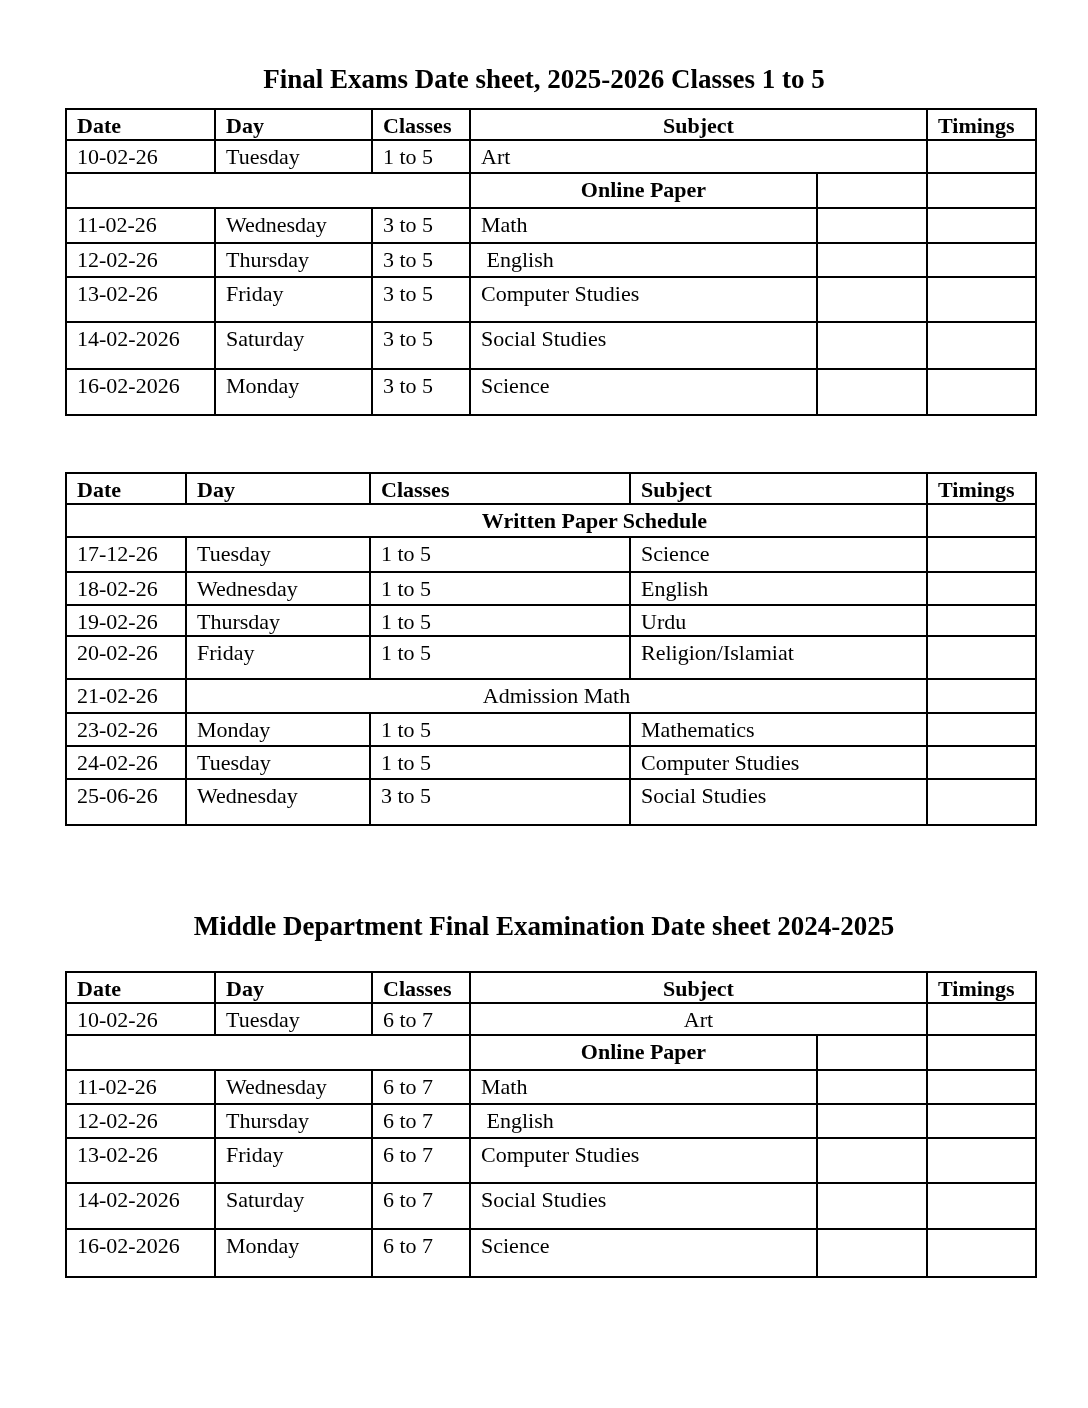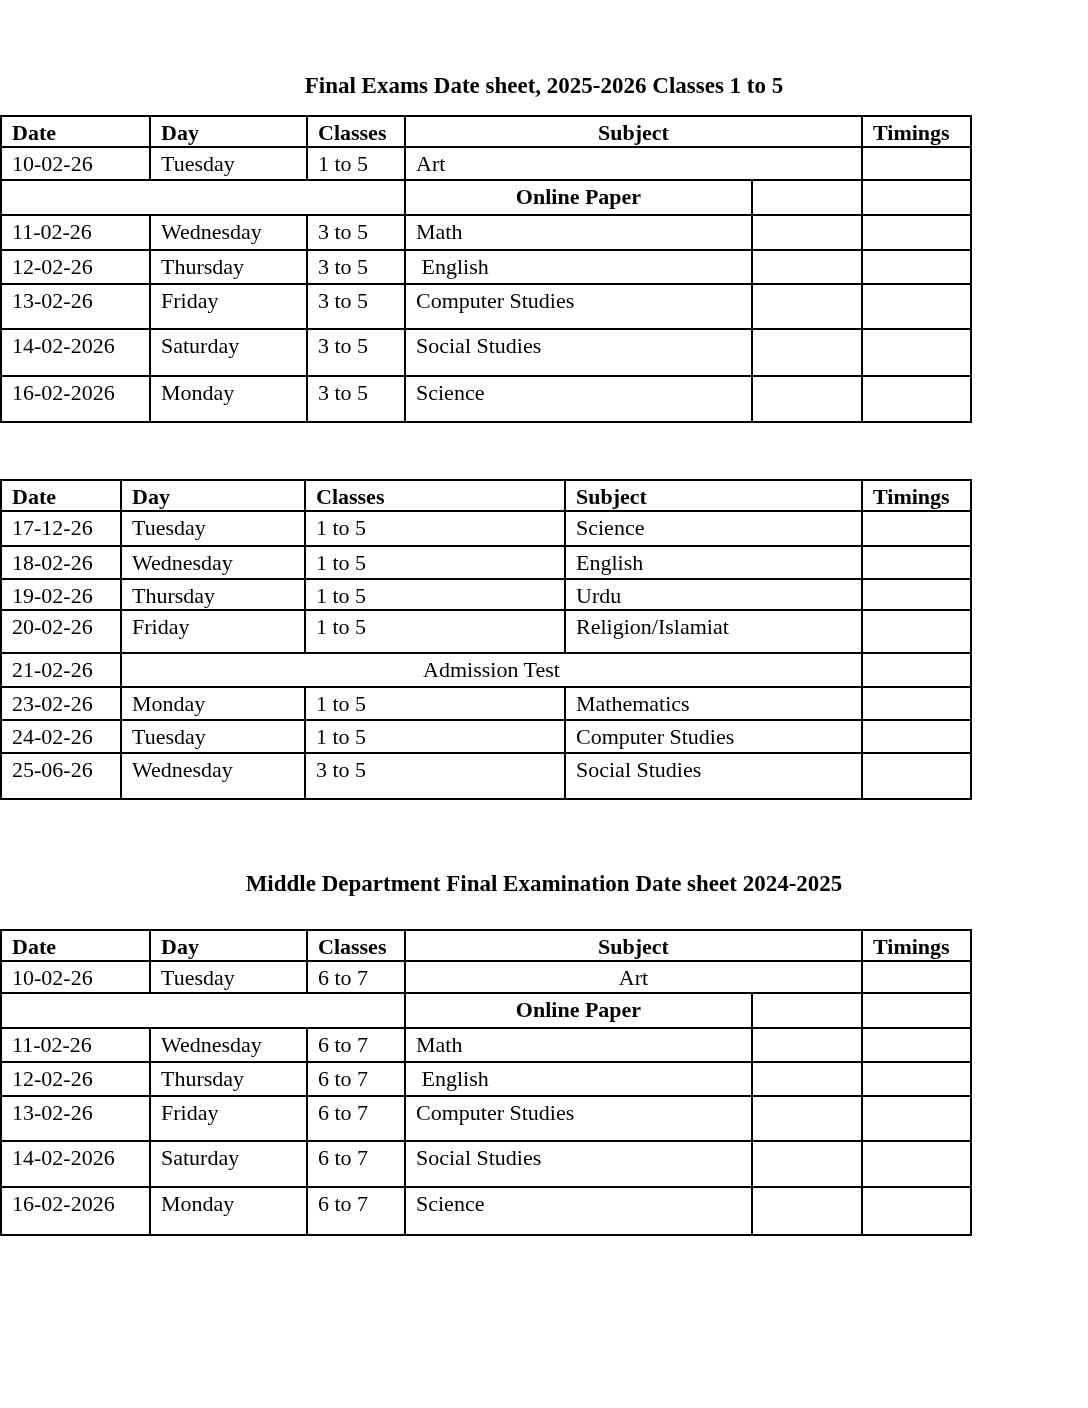--- a/index.html
+++ b/index.html
@@ -6,32 +6,33 @@
   .page {
     position: relative;
     width: 1088px;
     height: 1408px;
     background: #ffffff;
     color: #000000;
     font-family: "Liberation Serif", "DejaVu Serif", serif;
     overflow: hidden;
   }
   h1.doc-title {
-    margin: 7px;
-    font-size: 23px;
+    margin: 0;
+    font-size: 27px;
     line-height: 36px;
     font-weight: bold;
     text-align: center;
     color: #000000;
   }
   .title-1 { padding-top: 61px; }
-  .title-2 { padding-top: 59px; font-family: Liberation Serif, serif; }
+  .title-2 { padding-top: 82px; font-family: Liberation Serif, serif; }
   table.sheet {
     border-collapse: collapse;
     table-layout: fixed;
+    margin-left: 65px;
     width: 970px;
     padding-left: 16px;
   }
   .sheet td {
     border: 2px solid #000000;
     vertical-align: top;
     padding: 2px 2px 0 10px;
     font-size: 22px;
     line-height: 27px;
     white-space: pre-wrap;
@@ -134,20 +135,24 @@
         <col style="width:109px">
     </colgroup>
     <tbody>
         <tr style="height:30px">
       <td class="b">Date</td>
       <td class="b">Day</td>
       <td class="b">Classes</td>
       <td class="b">Subject</td>
       <td class="b">Timings</td>
     </tr>
+    <tr style="height:33px">
+      <td colspan="4" class="wps">Written Paper Schedule</td>
+      <td></td>
+    </tr>
     <tr style="height:35px">
       <td>17-12-26</td>
       <td>Tuesday</td>
       <td>1 to 5</td>
       <td>Science</td>
       <td></td>
     </tr>
     <tr style="height:33px">
       <td>18-02-26</td>
       <td>Wednesday</td>
@@ -164,21 +169,21 @@
     </tr>
     <tr style="height:43px">
       <td>20-02-26</td>
       <td>Friday</td>
       <td>1 to 5</td>
       <td>Religion/Islamiat</td>
       <td></td>
     </tr>
     <tr style="height:34px">
       <td>21-02-26</td>
-      <td colspan="3" class="c">Admission Test</td>
+      <td colspan="3" class="c">Admission Math</td>
       <td></td>
     </tr>
     <tr style="height:33px">
       <td>23-02-26</td>
       <td>Monday</td>
       <td>1 to 5</td>
       <td>Mathematics</td>
       <td></td>
     </tr>
     <tr style="height:33px">

